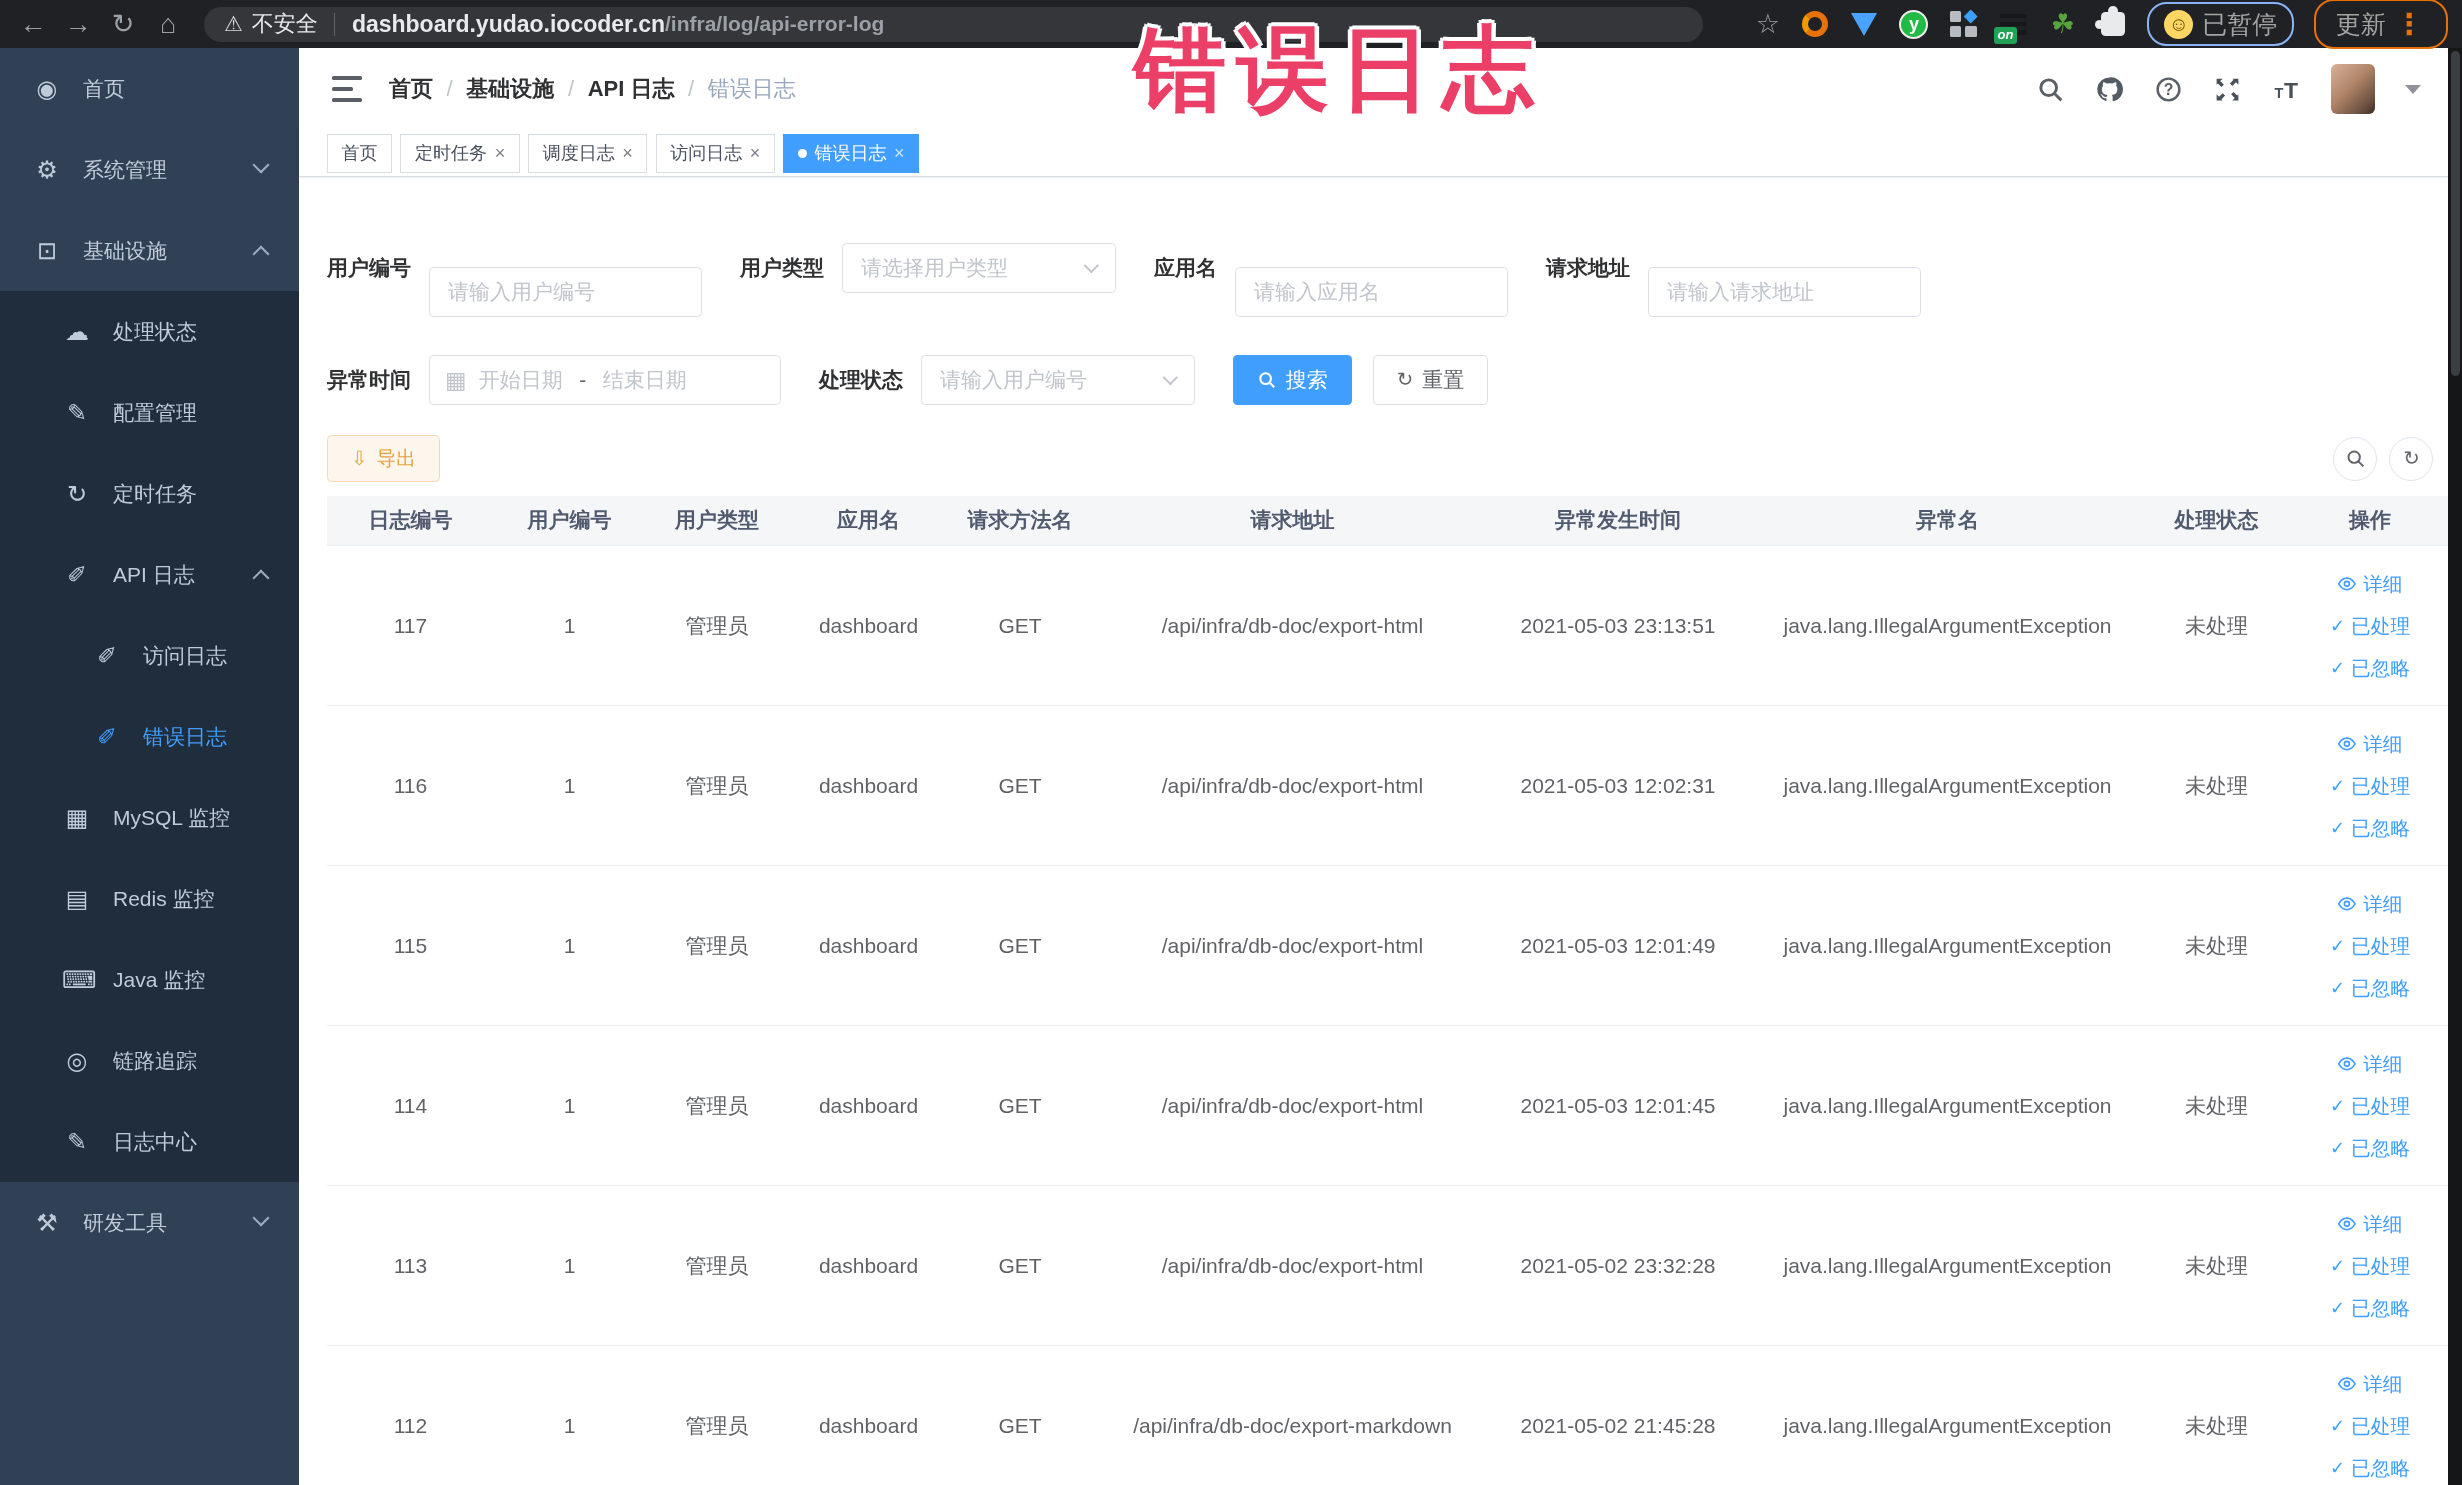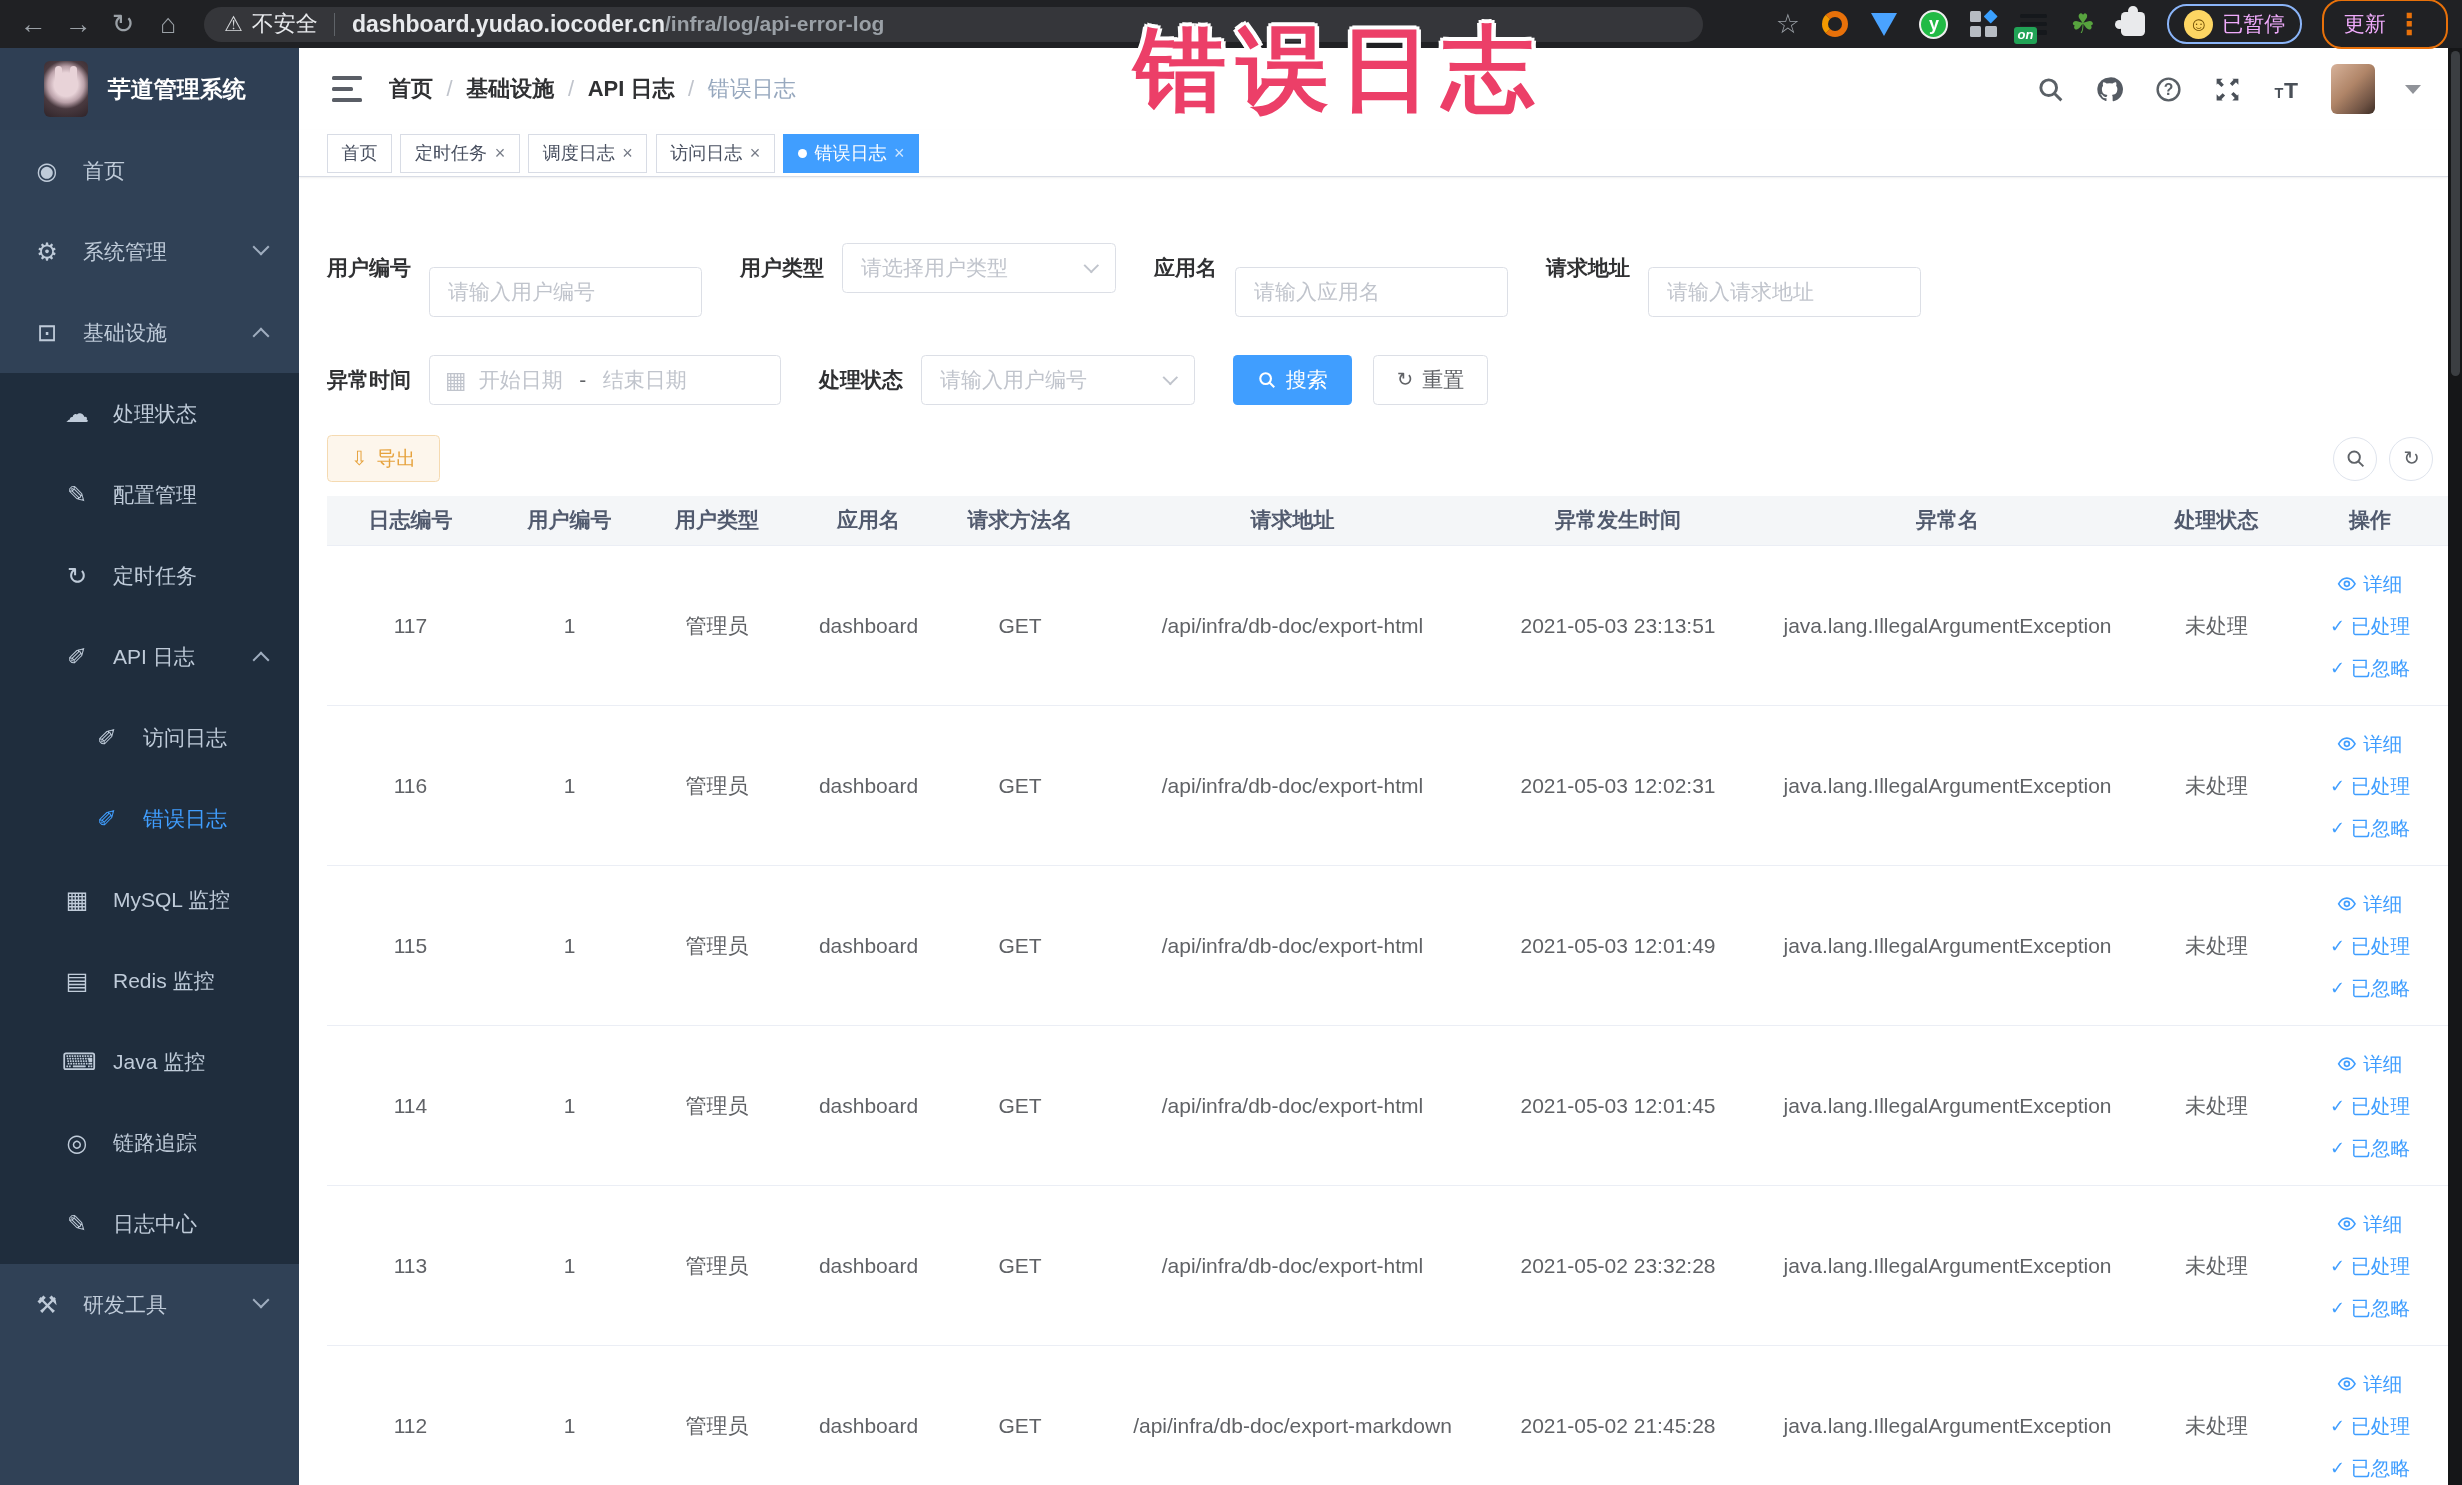--- a/index.html
+++ b/index.html
@@ -34,21 +34,21 @@
   .ext-on .badge { position:absolute; left:-3px; bottom:-6px; background:#21a356; color:#fff; font-size:13px;
     line-height:16px; padding:0 3.8px; border-radius:3px; font-weight:700;font-style:italic; }
   .ext-leaf { color:#57a33e; font-size:27px; }
   .ext-puzzle { width:24px; height:24px; background:#e9eaec; border-radius:4.5px; position:relative; }
   .ext-puzzle:before { content:""; position:absolute; top:-6px; left:7.6px; width:9.8px; height:9.8px; border-radius:50%; background:#e9eaec; }
   .ext-puzzle:after { content:""; position:absolute; left:-6px; top:7.6px; width:9.8px; height:9.8px; border-radius:50%; background:#e9eaec; }
   .pill { display:flex; align-items:center; gap:9px; border-radius:19.7px; padding:3.8px 15px; flex:none; }
   .pill.paused { border:2.3px solid #8ab4f8; }
   .smiley { width:29px; height:29px; border-radius:50%; background:#fdd663; color:#6b4a00; font-size:19.7px;
     display:flex; align-items:center; justify-content:center; }
-  .pill-text { color:#f0abfc; font-size:21px; }
+  .pill-text { color:#a3a3a3; font-size:25px; }
   .pill.update { border:2.3px solid #e8710a; padding:6px 19.7px; }
   .menu-dots { color:#e8710a; font-size:29px; font-weight:700; letter-spacing:0; margin-right:3px; }
 
   
   .scrollbar { position:absolute; top:48px; right:0; bottom:0; width:13.6px; background:#151618; z-index:4; }
   .scrollbar .thumb { position:absolute; top:3px; left:2.3px; width:9px; height:325px; background:#3b3e42; border-radius:4.5px; }
 
   
   .app { position:absolute; top:48px; left:0; right:13.6px; bottom:0; display:flex; }
 
@@ -205,24 +205,20 @@
     </div>
   </div>
 
   <div class="scrollbar">
       <div class="thumb"></div>
     </div>
 
   <div class="app">
 
     <aside class="sidebar">
-      <div class="logo-row">
-        <span class="logo-img"></span>
-        <span class="logo-title">芋道管理系统</span>
-      </div>
       <nav class="menu">
 
       <div class="menu-item top">
             <span class="mi-icon">◉</span>
             <span class="mi-label">首页</span>
 
           </div>
           <div class="menu-item top">
             <span class="mi-icon">⚙</span>
             <span class="mi-label">系统管理</span>

